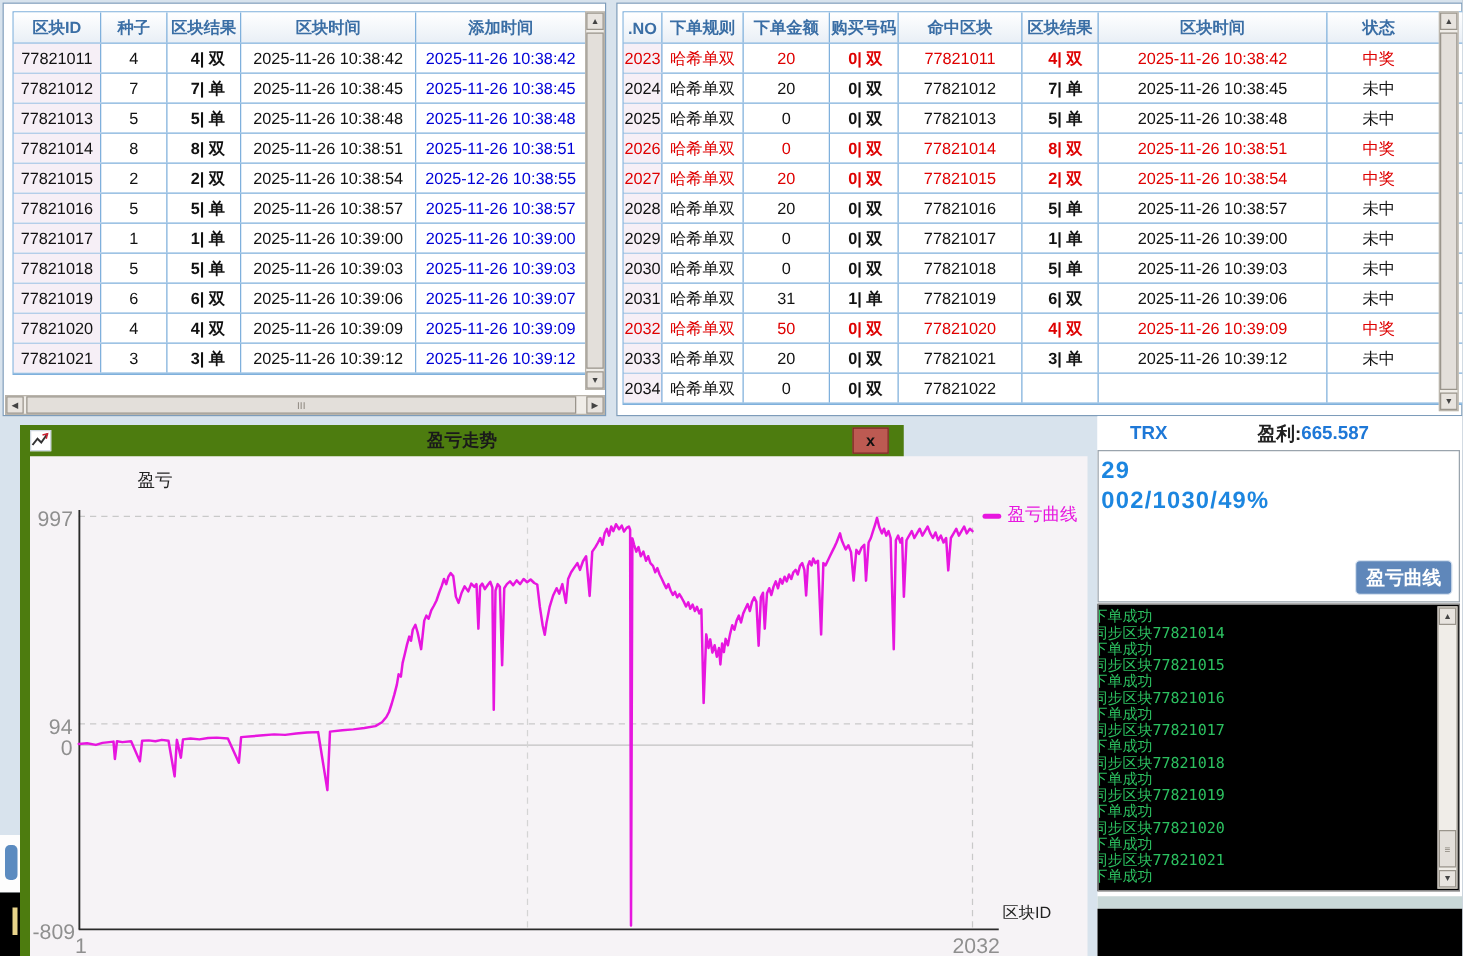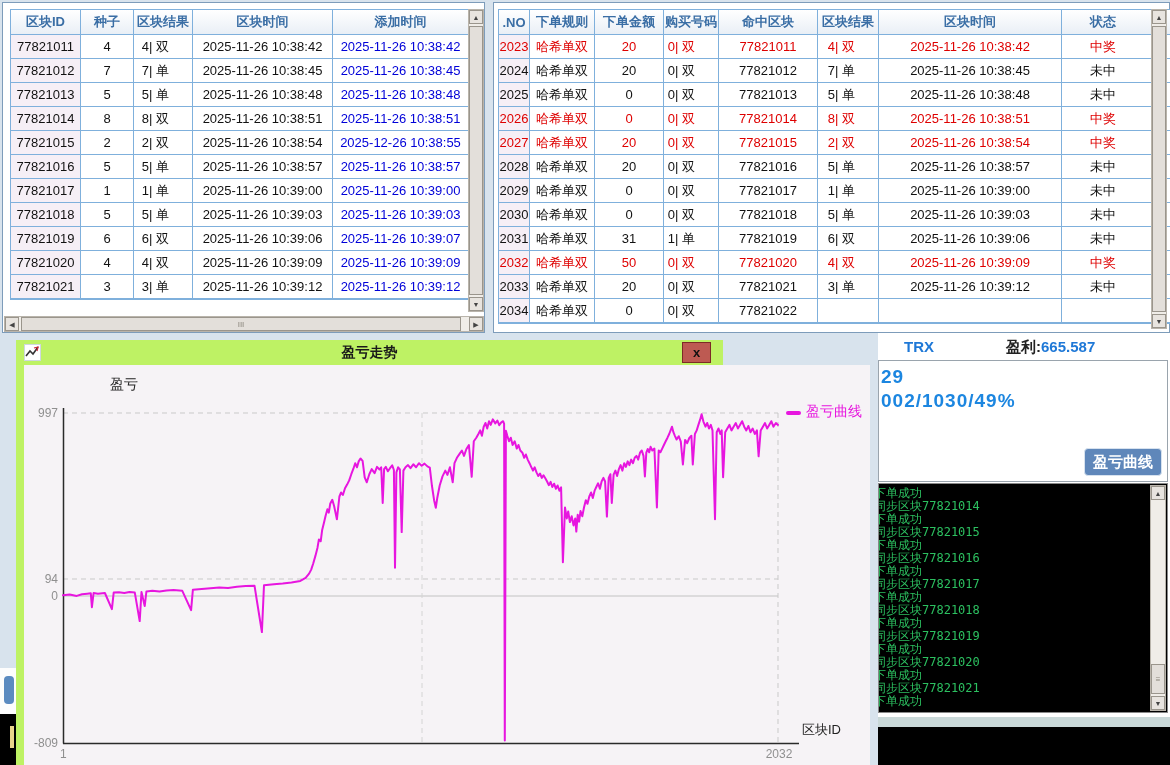--- a/index.html
+++ b/index.html
@@ -6,42 +6,42 @@
   #screen{position:relative;width:1170px;height:765px;background:#d8e3ed;overflow:hidden;
           font-family:"Liberation Sans",sans-serif;-webkit-font-smoothing:antialiased;}
   
   .panel{position:absolute;background:#fff;border:1px solid #7d9cba;box-sizing:border-box;}
   .grid{position:absolute;border:1px solid #7fb0dc;box-sizing:border-box;background:#fff;}
   .grow{display:flex;height:24px;border-bottom:1px solid #7fb0dc;box-sizing:border-box;}
   .grow:last-child{border-bottom:1px solid #7fb0dc;}
   .gcell{display:flex;align-items:center;justify-content:center;border-right:1px solid #7fb0dc;
          box-sizing:border-box;font-size:13px;color:#111;overflow:hidden;white-space:nowrap;}
   .gcell:last-child{border-right:none;}
-  .gcell.al-r{justify-content:flex-end;padding-right:23px;}
+  .gcell.al-r{justify-content:flex-end;padding-right:12px;font-weight:bold;}
   .ghead{height:25px;background:linear-gradient(#ffffff,#e9eff6);}
   .ghead .gcell{color:#3a6ea5;font-weight:bold;}
   .colid{background:#f6eff6;}
   .blue-t{color:#0000d8;}
   .red-row .gcell{color:#de0000;}
   
   .sb{position:absolute;background:#f0ede8;border:1px solid #b9b4ab;box-sizing:border-box;}
   .sb-btn{position:absolute;width:14px;height:14px;background:#e8e4df;border:1px solid #9a958c;
           box-sizing:border-box;display:flex;align-items:center;justify-content:center;
           font-size:7px;color:#444;line-height:1;}
   .sb-thumb{position:absolute;background:#e3dfda;border:1px solid #9a958c;box-sizing:border-box;
             display:flex;align-items:center;justify-content:center;color:#8a857c;font-size:8px;}
   
-  #chart-win{position:absolute;left:16px;top:340px;width:707px;height:425px;background:#bef264;z-index:10;}
+  #chart-win{position:absolute;left:16px;top:340px;width:707px;height:425px;background:#4d7c0f;z-index:10;}
   #cw-title{position:absolute;left:0;top:0;right:0;height:25px;display:flex;align-items:center;}
   #cw-title .t-text{position:absolute;left:0;right:0;text-align:center;font-size:14px;font-weight:600;color:#1a1a1a;}
   #cw-icon{position:absolute;left:8px;top:4px;width:17px;height:17px;background:#fff;border:1px solid #cfd8df;box-sizing:border-box;}
   #cw-close{position:absolute;right:12px;top:2px;width:29px;height:21px;background:#bd5a52;border:1px solid #7c2b26;
             box-sizing:border-box;color:#111;font-weight:bold;font-size:13px;display:flex;align-items:center;justify-content:center;cursor:pointer;}
   #cw-body{position:absolute;left:8px;top:25px;width:846px;height:400px;background:#f6f3f6;}
-  .axlab{position:absolute;font-size:12px;color:#8f8f8f;}
+  .axlab{position:absolute;font-size:17px;color:#8f8f8f;}
   .axlab.r{text-align:right;}
   
   #right-panel{position:absolute;left:878px;top:333px;width:292px;height:432px;background:#fff;}
   #rp-head{position:absolute;left:0;top:0;right:0;height:27px;background:#fff;}
   #rp-trx{position:absolute;left:26px;top:5px;font-size:15px;font-weight:bold;color:#1e78d7;}
   #rp-plabel{position:absolute;left:128px;top:5px;font-size:15px;font-weight:bold;color:#222;}
   #rp-pvalue{position:absolute;left:163px;top:5px;font-size:15px;font-weight:bold;color:#1e78d7;}
   #rp-info{position:absolute;left:0;top:27px;width:290px;height:122px;background:#fff;border:1px solid #9aa4ad;box-sizing:border-box;}
   .info-line{position:absolute;left:2px;font-size:19px;font-weight:bold;color:#1c86e0;letter-spacing:1px;}
   #pl-button{position:absolute;right:5px;bottom:5px;width:76px;height:26px;background:#5f87ba;border:1px solid #d7e2ef;

